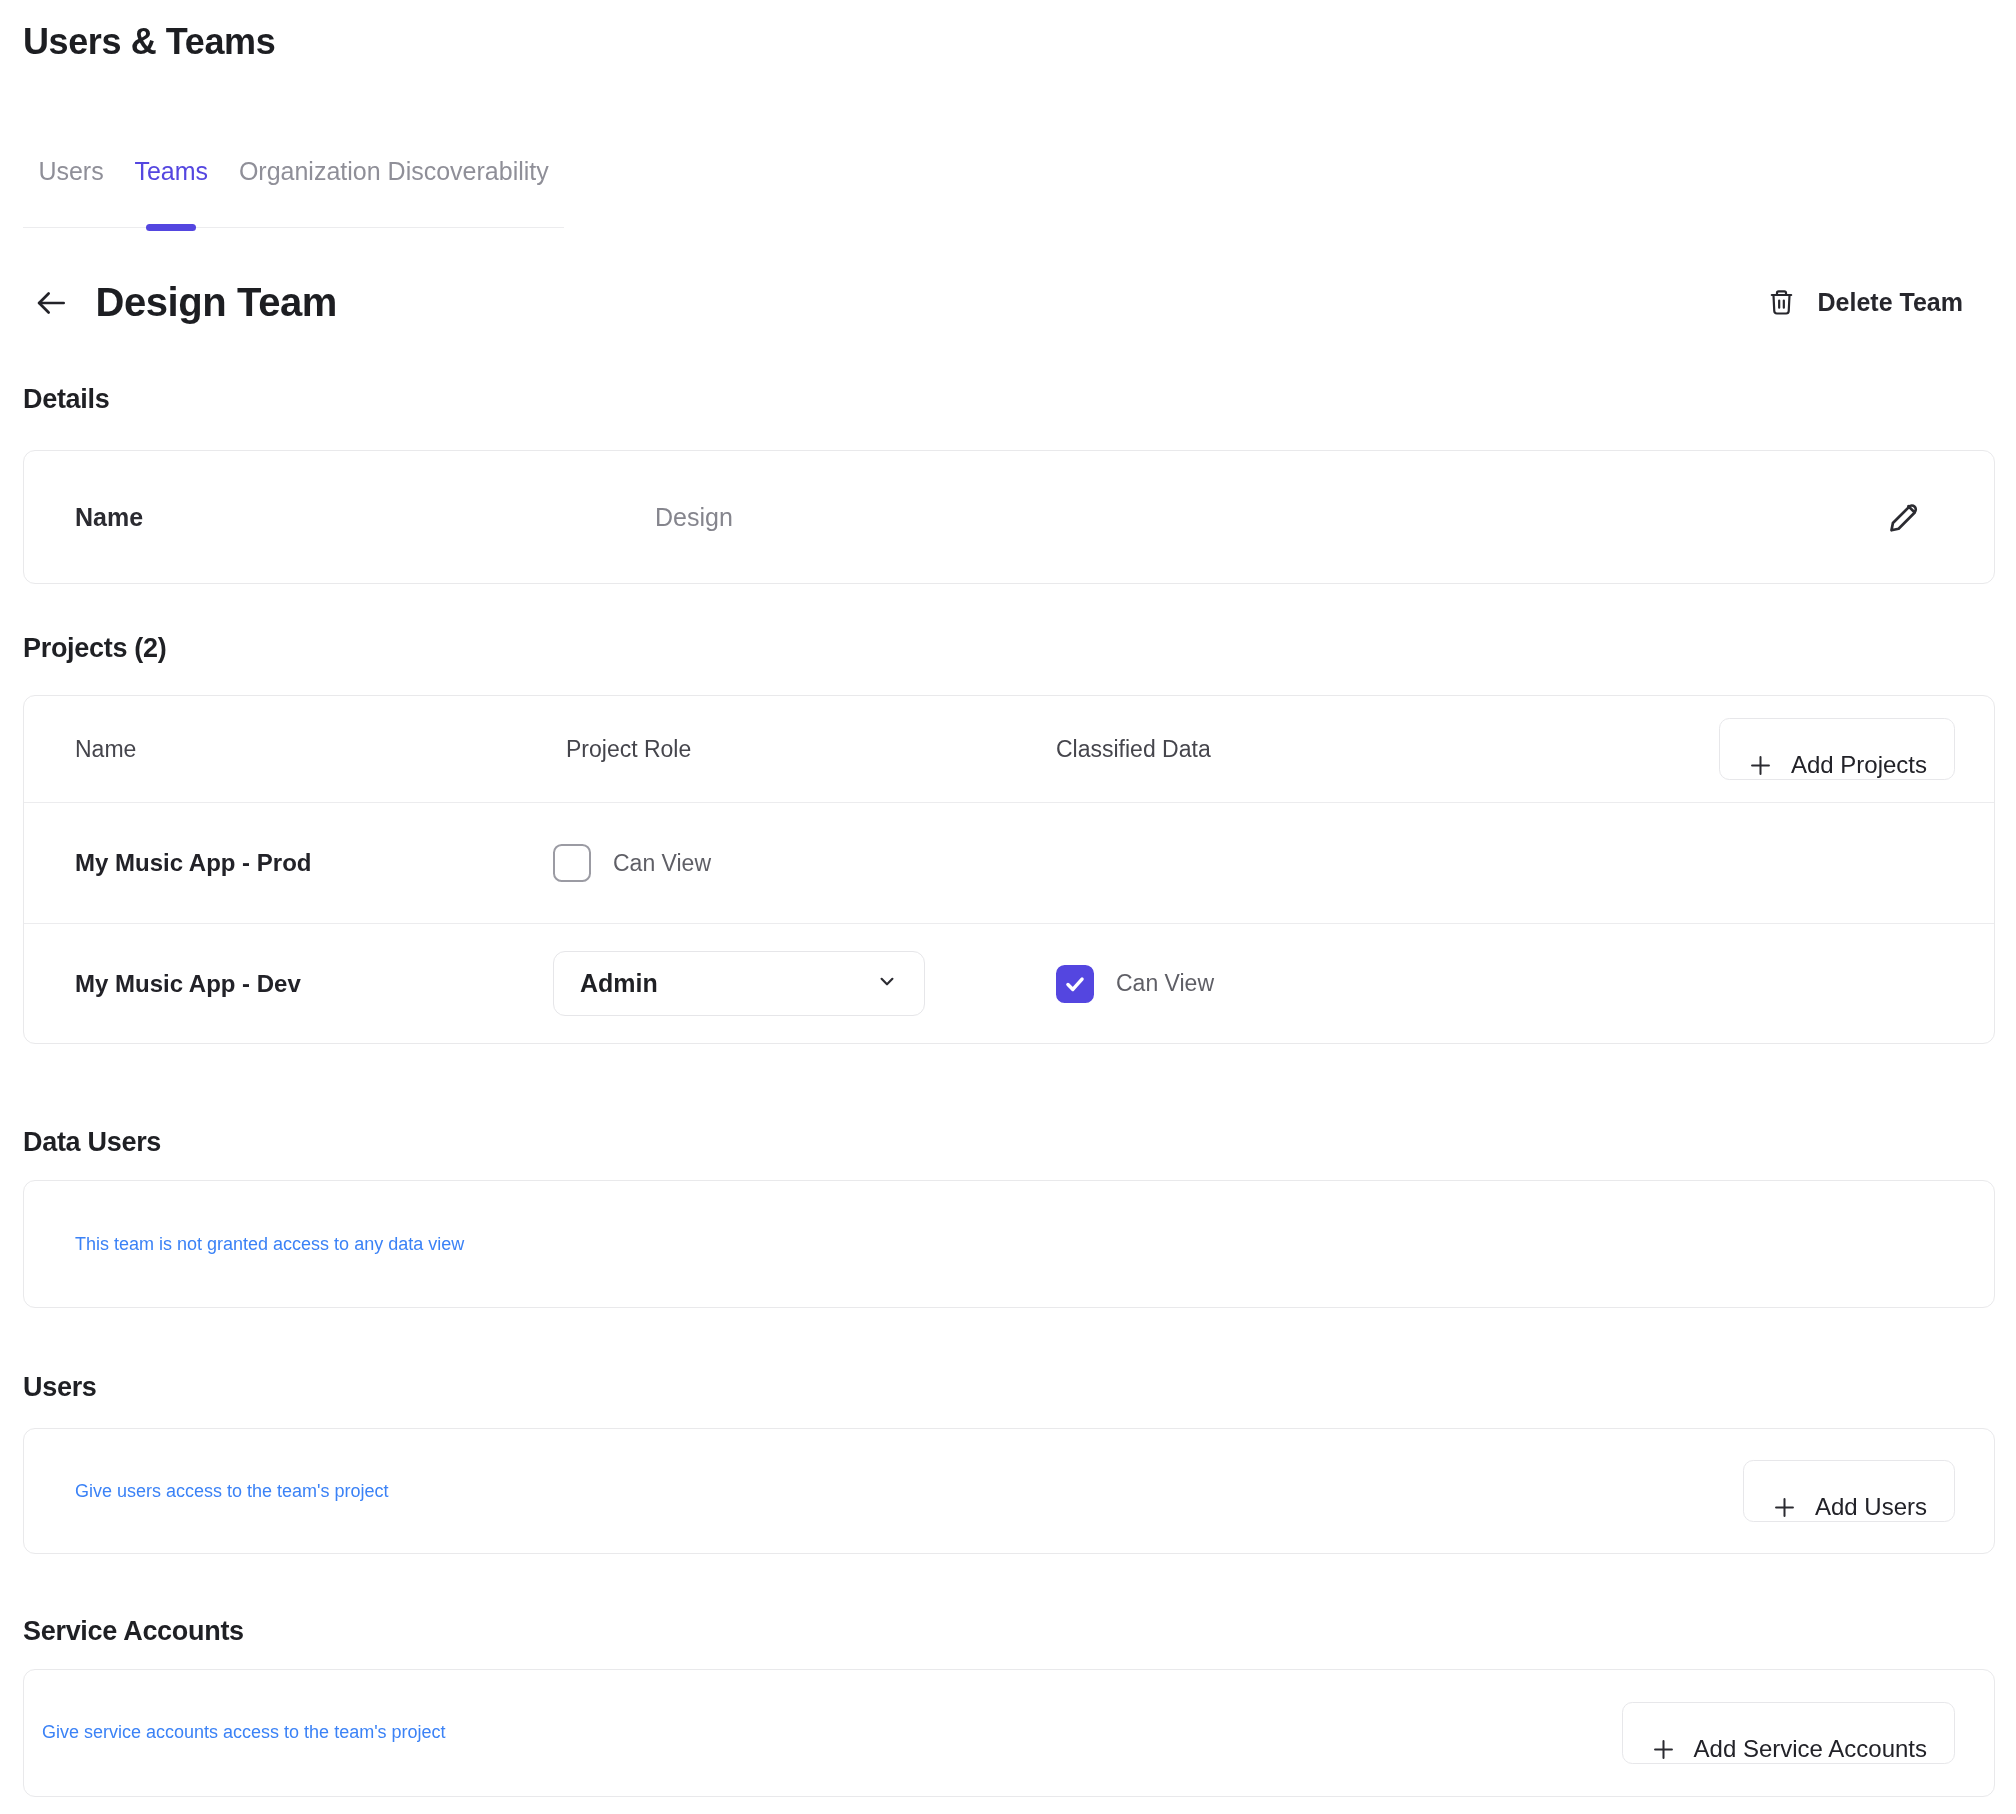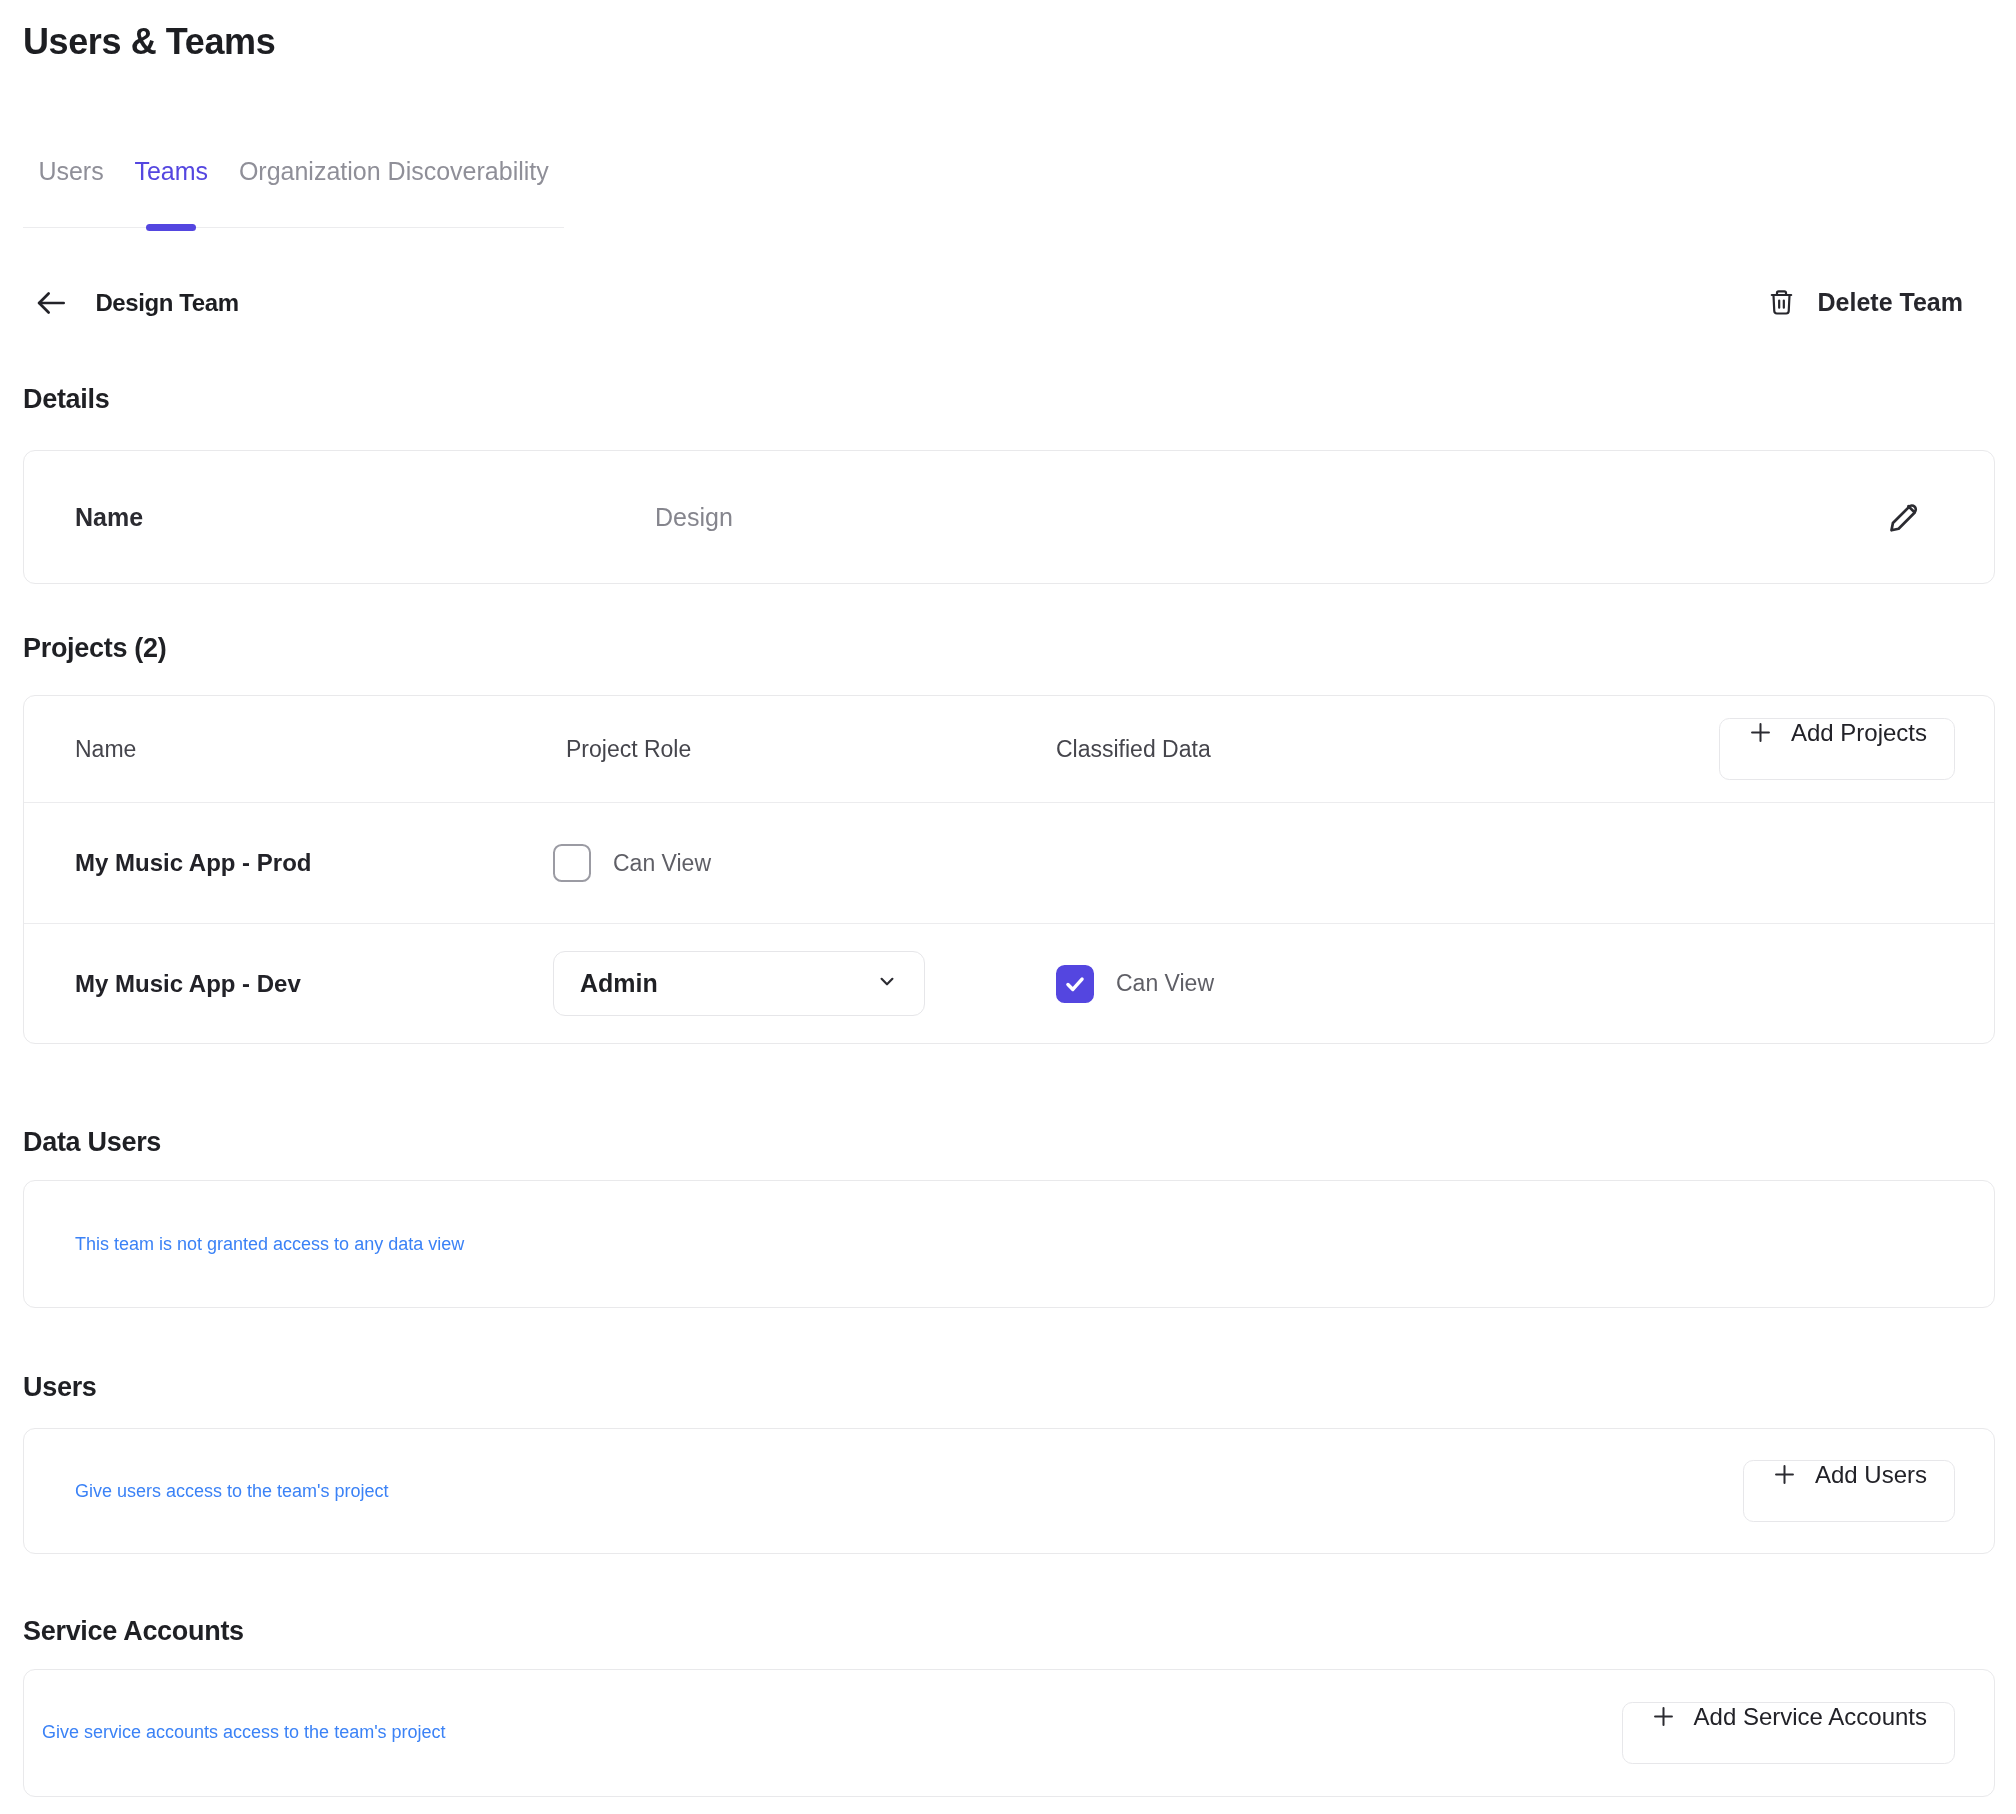--- a/index.html
+++ b/index.html
@@ -43,21 +43,21 @@
     margin-top: 48px; margin-left: 9.4px;
     display: flex; align-items: center;
   }
   .back-btn {
     width: 39px; height: 39px; border: none; background: transparent;
     cursor: pointer; color: #232329; padding: 0; flex: 0 0 auto;
   }
   .back-btn svg { width: 38px; height: 38px; display: block; }
   .team-title {
     margin-left: 24px;
-    font-size: 24px; font-weight: 700; color: #1d1e22; letter-spacing: -0.4px;
+    font-size: 40px; font-weight: 700; color: #1d1e22; letter-spacing: -0.4px;
     line-height: 53px;
   }
   .delete-btn {
     margin-left: auto; margin-right: 32px;
     display: flex; align-items: center; gap: 20.5px;
     border: none; background: transparent; cursor: pointer;
     font-family: inherit; font-size: 25px; font-weight: 600; color: #27272d; justify-content: flex-end;
   }
   .delete-btn svg { width: 31px; height: 33px; display: block; }
 
@@ -130,21 +130,21 @@
     display: flex; align-items: center;
     padding: 0 39px 0 51px;
   }
   .dataviews-card { margin-top: 21.4px; height: 128px; }
   .users-card { margin-top: 24px; height: 126px; }
   .service-card { margin-top: 20.5px; height: 128px; padding-left: 18px; }
   .empty-text { font-size: 18px; color: #3b82f6; flex: 1; padding-right: 26px; }
 
   
   .btn {
-    display: inline-flex; align-items: flex-start; gap: 17px;
+    display: inline-flex; align-items: flex-end; gap: 17px;
     height: 62px; padding: 0 27px;
     background: #fff; border: 1.7px solid #e7e7ea; border-radius: 10.3px;
     font-family: inherit; font-size: 24px; font-weight: 500; color: #222228;
     cursor: pointer; white-space: nowrap; flex: 0 0 auto;
   }
   .btn svg { width: 27px; height: 27px; display: block; color: #2b2b31; }
   .phead .btn { margin-left: auto; }
 </style>
 </head>
 <body>

